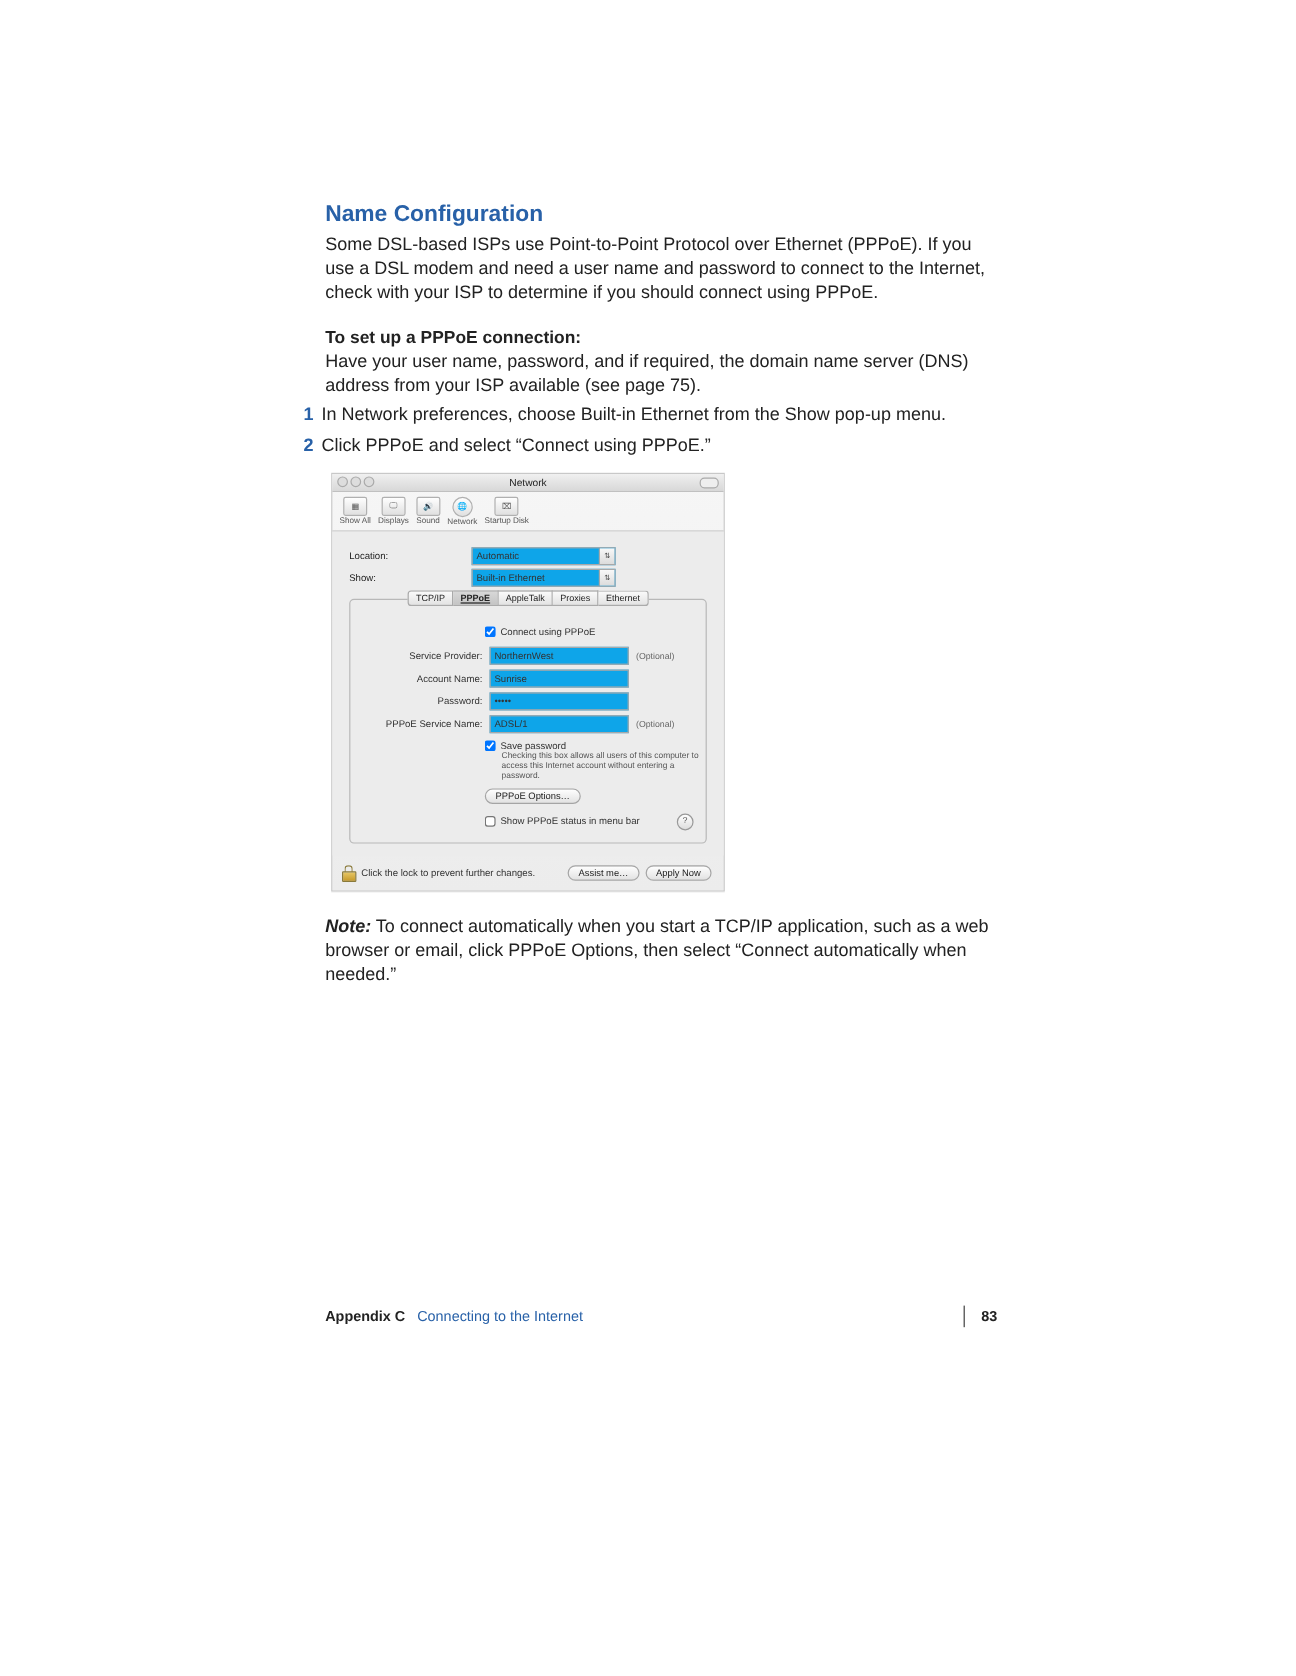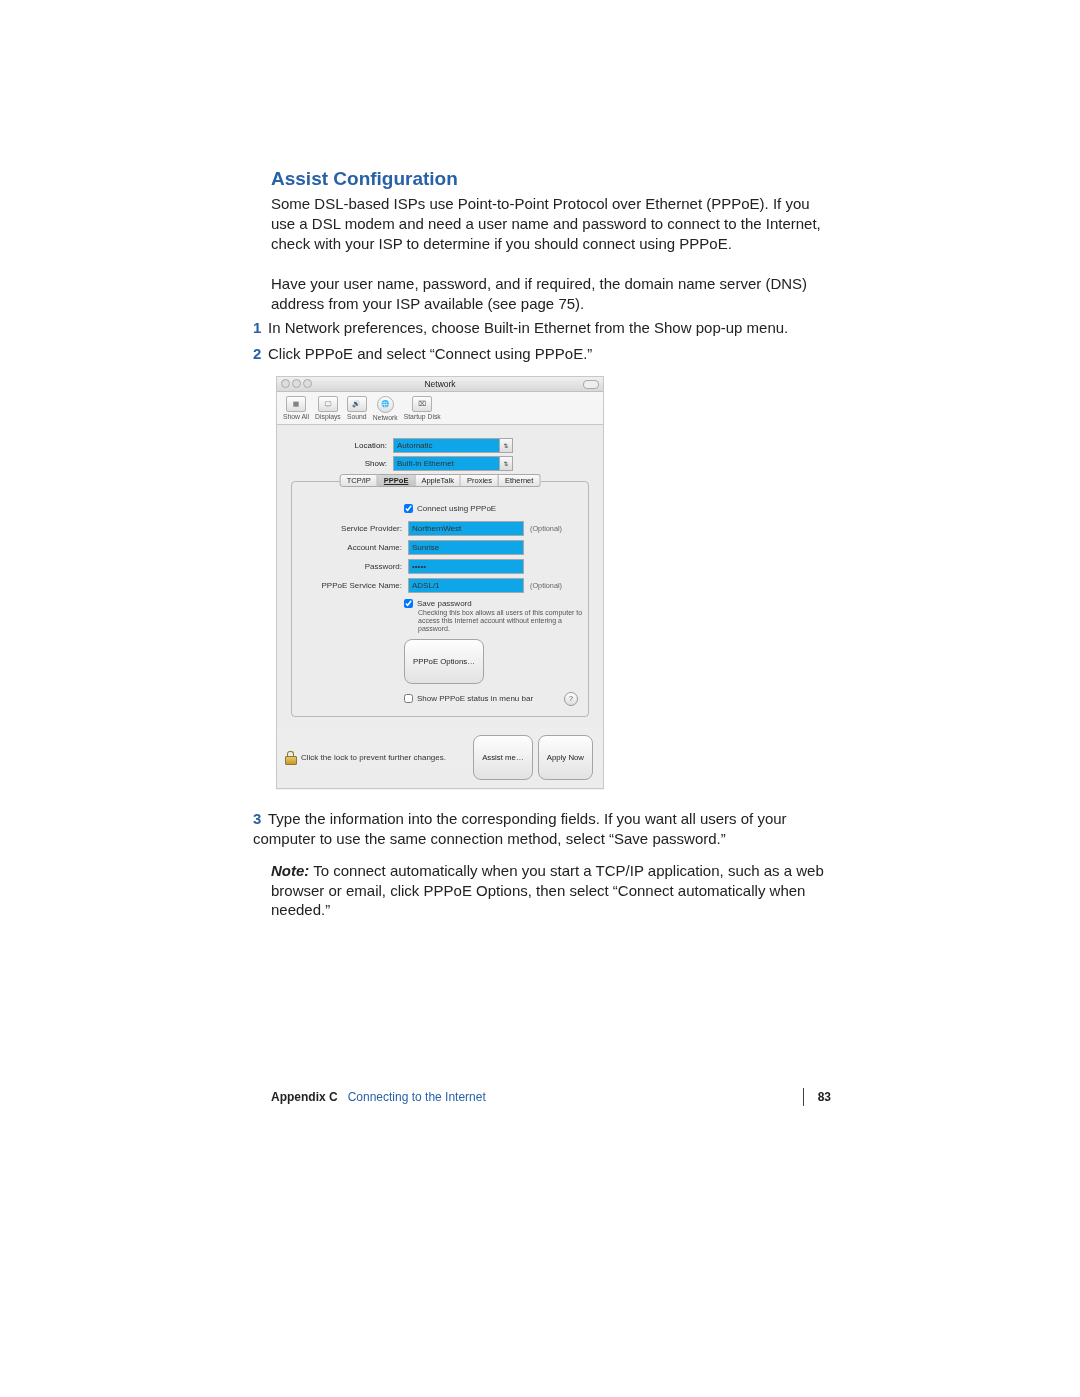--- a/index.html
+++ b/index.html
@@ -135,21 +135,21 @@
     padding: 10px 14px 10px 14px;
     background: #ececec;
   }
   .form-row {
     display: flex;
     align-items: center;
     margin: 3px 0;
   }
   .form-row .lbl {
     width: 96px;
-    text-align: right;
+    text-align: left;
     padding-right: 6px;
     font-size: 8px;
     color: #222;
   }
   .combo, .tfield {
     border: 1px solid #a8a8a8;
     background: #0ea5e9;
     height: 13px;
     font-size: 8px;
     padding: 0 3px;
@@ -233,21 +233,21 @@
     color: #555;
     line-height: 1.2;
     margin: 1px 0 5px 14px;
     width: 170px;
   }
   .aqua-btn {
     display: inline-block;
     border: 1px solid #a5a5a5;
     border-radius: 8px;
     background: linear-gradient(#fefefe,#e2e2e2);
-    padding: 17px 8px;
+    padding: 1px 8px;
     font-size: 7.8px;
     color: #222;
   }
   .menubar-row {
     display:flex;
     align-items:center;
     margin: 8px 0 0 102px;
     font-size: 8px;
   }
   .help-btn {
@@ -297,23 +297,24 @@
     font-weight:600;
     height: 18px;
     display:flex;align-items:center;
   }
 </style>
 </head>
 <body>
 
 <div class="page">
   <div class="content">
-    <h2 class="section-heading">Assist Configuration</h2>
+    <h2 class="section-heading">Name Configuration</h2>
     <p class="body-text">Some DSL-based ISPs use Point-to-Point Protocol over Ethernet (PPPoE). If you use a DSL modem and need a user name and password to connect to the Internet, check with your ISP to determine if you should connect using PPPoE.</p>
 
+    <p class="sub-heading">To set up a PPPoE connection:</p>
     <p class="body-text" style="margin-bottom:4px">Have your user name, password, and if required, the domain name server (DNS) address from your ISP available (see page 75).</p>
 
     <ol class="num-list">
       <li><span class="num">1</span><span>In Network preferences, choose Built-in Ethernet from the Show pop-up menu.</span></li>
       <li><span class="num">2</span><span>Click PPPoE and select “Connect using PPPoE.”</span></li>
     </ol>
 
     <div class="mac-window">
       <div class="titlebar">
         <div class="traffic">
@@ -426,23 +427,20 @@
 
       <div class="bottom-bar">
         <span class="lock-icon"></span>
         <span>Click the lock to prevent further changes.</span>
         <span class="spacer"></span>
         <span class="aqua-btn">Assist me…</span>
         <span class="aqua-btn">Apply Now</span>
       </div>
     </div>
 
-    <ol class="num-list" start="3">
-      <li><span class="num">3</span><span>Type the information into the corresponding fields. If you want all users of your computer to use the same connection method, select “Save password.”</span></li>
-    </ol>
 
     <p class="note-para">
       <span class="note-label">Note:</span><span>  To connect automatically when you start a TCP/IP application, such as a web browser or email, click PPPoE Options, then select “Connect automatically when needed.”</span>
     </p>
   </div>
 
   <div class="page-footer">
     <span class="appendix">Appendix C</span>
     <span class="chapter">Connecting to the Internet</span>
     <span class="pnum">83</span>

